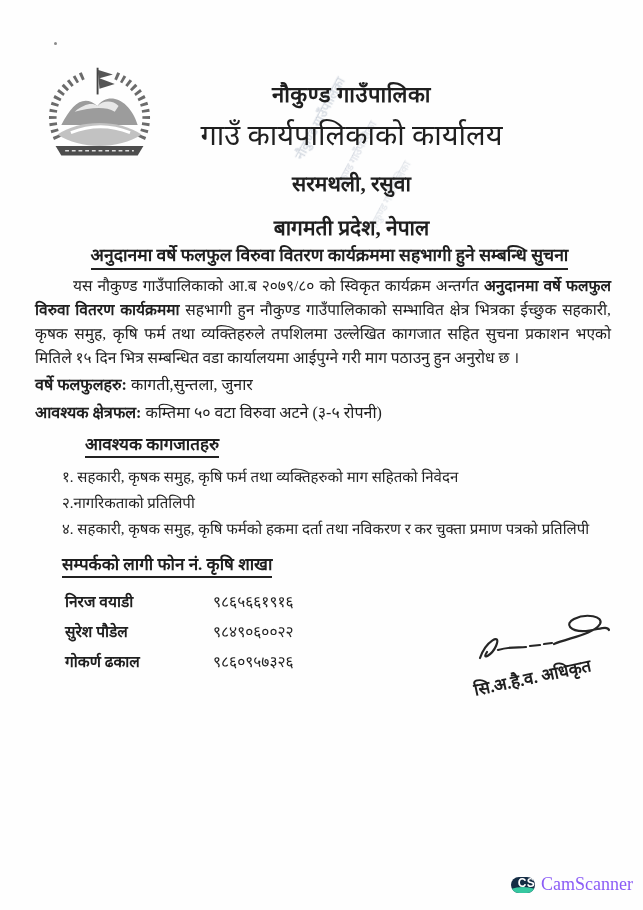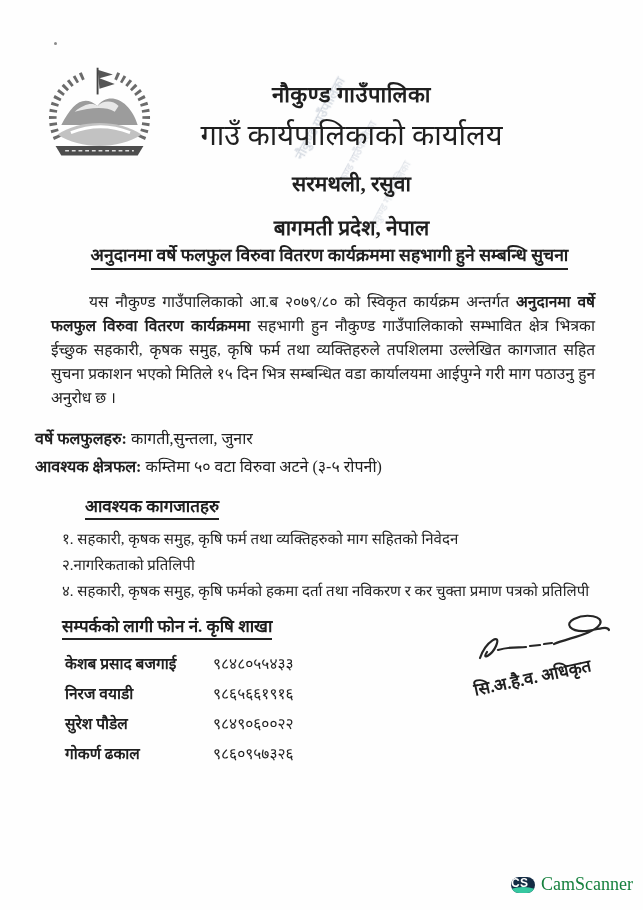--- a/index.html
+++ b/index.html
@@ -27,56 +27,56 @@
   .stamp .s1 { left:38px; top:118px; }
   .stamp .s2 { left:78px; top:150px; font-size:11px; color:rgba(105,122,150,.20); }
   .stamp .s3 { left:112px; top:190px; font-size:11px; color:rgba(105,122,150,.16); }
   
   .notice-title-wrap { position:absolute; left:0; right:0; top:242px; text-align:center; }
   .notice-title {
     display:inline-block; font-size:17.5px; font-weight:700;
     border-bottom:2px solid #222; padding-bottom:2px;margin-left:16px;
   }
   .content { position:absolute; left:35px; right:32px; top:274px; }
-  .body-para { margin:16px; text-align:justify; text-indent:38px; font-size:15.5px; line-height:24px; }
+  .body-para { margin:0; text-align:justify; text-indent:38px; font-size:15.5px; line-height:24px; }
   .kv { margin-top:2px; font-size:16px; line-height:26px; }
   .kv .k { font-weight:700;text-align:right; }
   .docs-heading, .contact-heading {
     display:inline-block; font-size:17px; font-weight:700;
     border-bottom:2px solid #222; padding-bottom:1px;
   }
-  .docs-heading  { margin:14px 0 6px 50px; }
+  .docs-heading  { margin:6px 0 6px 50px; }
   .doc-list { margin:0 0 0 27px; padding:0; list-style:none; font-size:15px; }
   .doc-list li { line-height:26px; }
   .contact-heading { margin:10px 0 8px 27px; }
   .contact-table { margin-left:30px; font-size:15.5px; }
   .contact-row { display:flex; padding:4px 0; }
   .contact-name  { display:inline-block; width:148px; font-weight:600; }
   .contact-phone { display:inline-block; }
   
   .sig-svg { position:absolute; left:468px; top:612px; }
   .sig-caption {
     position:absolute; left:474px; top:678px; font-size:17px; font-weight:700;
     transform:rotate(-12deg); transform-origin:left center; white-space:nowrap;
   }
   
   .cs-brand { position:absolute; left:511px; top:874px; display:flex; align-items:center; gap:6px; }
   .cs-icon {
     position:relative; width:24px; height:16px; border-radius:8px;
-    background:#142c44; overflow:hidden; display:flex; align-items:center; justify-content:flex-start;
+    background:#142c44; overflow:hidden; display:flex; align-items:center; justify-content:flex-end;
   }
   .cs-icon .cs-txt {
     position:relative; z-index:2; color:#fff; font-family:"Liberation Sans",sans-serif;
     font-weight:700; font-size:12px; letter-spacing:.3px; margin-top:-3px;
   }
   .cs-icon .cs-swoosh {
     position:absolute; z-index:1; left:-4px; right:-4px; bottom:-6px; height:12px;
     background:#36c7a0; border-radius:50% 50% 0 0;
   }
-  .cs-label { font-size:18px; color:#15803d; }
+  .cs-label { font-size:18px; color:#8b5cf6; }
 </style>
 </head>
 <body>
 
 <div class="page">
 
   <div class="speck"></div>
 
   <div class="stamp">
     <span class="s1">नौकुण्ड गाउँपालिका</span>
@@ -120,24 +120,20 @@
     <div><span class="docs-heading">आवश्यक कागजातहरु</span></div>
     <ul class="doc-list">
       <li>१. सहकारी, कृषक समुह, कृषि फर्म तथा व्यक्तिहरुको माग सहितको निवेदन</li>
       <li>२.नागरिकताको प्रतिलिपी</li>
       <li>४. सहकारी, कृषक समुह, कृषि फर्मको हकमा दर्ता तथा नविकरण र कर चुक्ता प्रमाण पत्रको प्रतिलिपी</li>
     </ul>
 
     <div><span class="contact-heading">सम्पर्कको लागी फोन नं. कृषि शाखा</span></div>
     <div class="contact-table">
       <div class="contact-row">
-        <span class="contact-name">केशब प्रसाद बजगाई</span>
-        <span class="contact-phone">९८४८०५५४३३</span>
-      </div>
-      <div class="contact-row">
         <span class="contact-name">निरज वयाडी</span>
         <span class="contact-phone">९८६५६६१९१६</span>
       </div>
       <div class="contact-row">
         <span class="contact-name">सुरेश पौडेल</span>
         <span class="contact-phone">९८४९०६००२२</span>
       </div>
       <div class="contact-row">
         <span class="contact-name">गोकर्ण ढकाल</span>
         <span class="contact-phone">९८६०९५७३२६</span>

